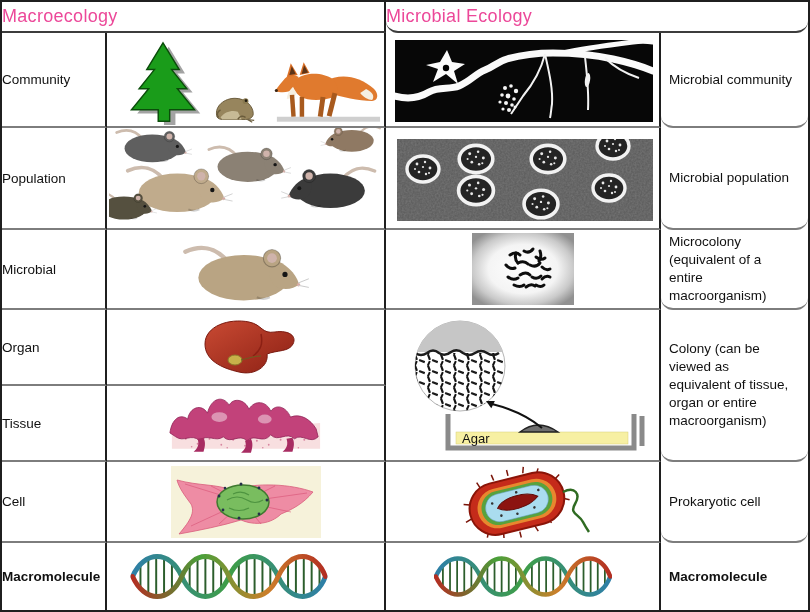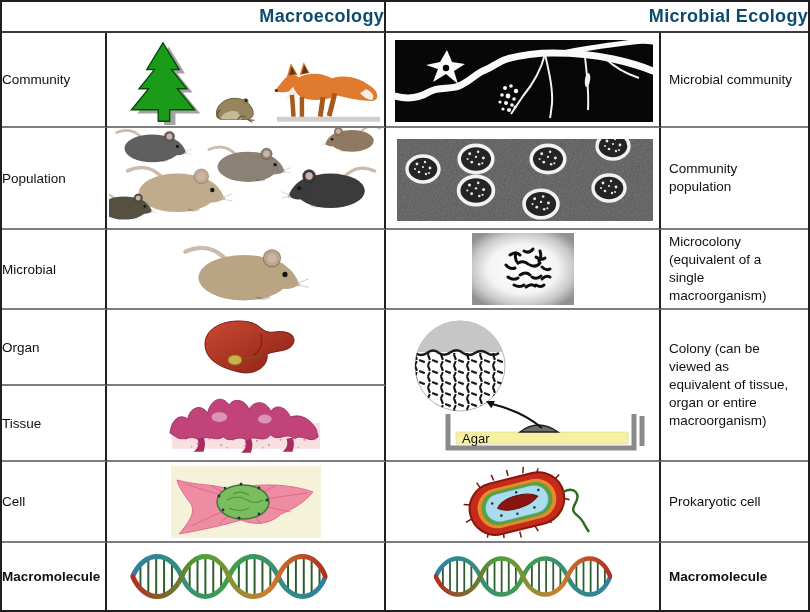--- a/index.html
+++ b/index.html
@@ -9,25 +9,25 @@
     display:grid;
     grid-template-columns:105px 279px 275px 147px;
     grid-template-rows:31px 95px 102px 80px 76px 76px 81px 67px;
     font-family:"Liberation Sans", sans-serif;
     background:#fff;
   }
   .cell {
     box-sizing:border-box; background:#fff; position:relative; overflow:hidden;
     border-right:2px solid #1f1f1f; border-bottom:2px solid #7d7d7d;
   }
-  .last-col { border-right:none; }
+  .last-col { border-right:none;border-radius:12px; }
   .row-last { border-bottom:none;font-weight:bold; }
   .header-cell {
-    display:flex; align-items:center; justify-content:flex-end;
-    font-size:18px; color:#0c4a6e; border-bottom-color:#3c3c3c; letter-spacing:.3px;font-weight:bold;
+    display:flex; align-items:center; justify-content:flex-start;
+    font-size:18px; color:#ec4899; border-bottom-color:#3c3c3c; letter-spacing:.3px;
   }
   .side-label {
     display:flex; align-items:center; 
     font-size:13.5px; color:#111;
   }
   .right-label {
     display:flex; align-items:center; padding:4px 14px 4px 8px;
     font-size:13.5px; color:#111; line-height:1.32;
   }
   .img-cell { display:flex; align-items:center; justify-content:center; }
@@ -211,21 +211,21 @@
       <use href="#colony" x="6" y="13" width="40" height="34"></use>
       <use href="#colony" x="58" y="2" width="42" height="36"></use>
       <use href="#colony" x="130" y="2" width="42" height="36"></use>
       <use href="#colony" x="196" y="-10" width="40" height="34"></use>
       <use href="#colony" x="57" y="33" width="44" height="37"></use>
       <use href="#colony" x="118" y="47" width="52" height="36"></use>
       <use href="#colony" x="192" y="32" width="40" height="34"></use>
     </svg>
   </div>
   <div class="cell right-label last-col">
-    <span>Community population</span>
+    <span>Microbial population</span>
   </div>
 
   <div class="cell side-label">
     <span>Microbial</span>
   </div>
   <div class="cell img-cell">
     <svg width="130" height="70" viewBox="0 0 120 64" style="color:#b9a483">
       <use href="#mouse"></use>
     </svg>
   </div>
@@ -254,21 +254,21 @@
           <path d="M70,46 q4,-4 8,-2"></path>
           <path d="M42,52 q6,3 10,0"></path>
         <path d="M54,54 q5,-4 9,-1"></path>
           <path d="M64,52 q5,3 8,0"></path>
         <path d="M44,20 q-2,6 2,10"></path>
           <path d="M68,18 q2,6 -1,10"></path>
       </g>
     </svg>
   </div>
   <div class="cell right-label last-col">
-    <span>Microcolony (equivalent of a single macroorganism)</span>
+    <span>Microcolony (equivalent of a entire macroorganism)</span>
   </div>
 
   <div class="cell side-label">
     <span>Organ</span>
   </div>
   <div class="cell img-cell">
     <svg width="110" height="66" viewBox="0 0 110 66">
       <defs>
         <linearGradient id="liverGrad" x1="0" y1="0" x2="1" y2="1">
           <stop offset="0" stop-color="#c94a33"></stop>

